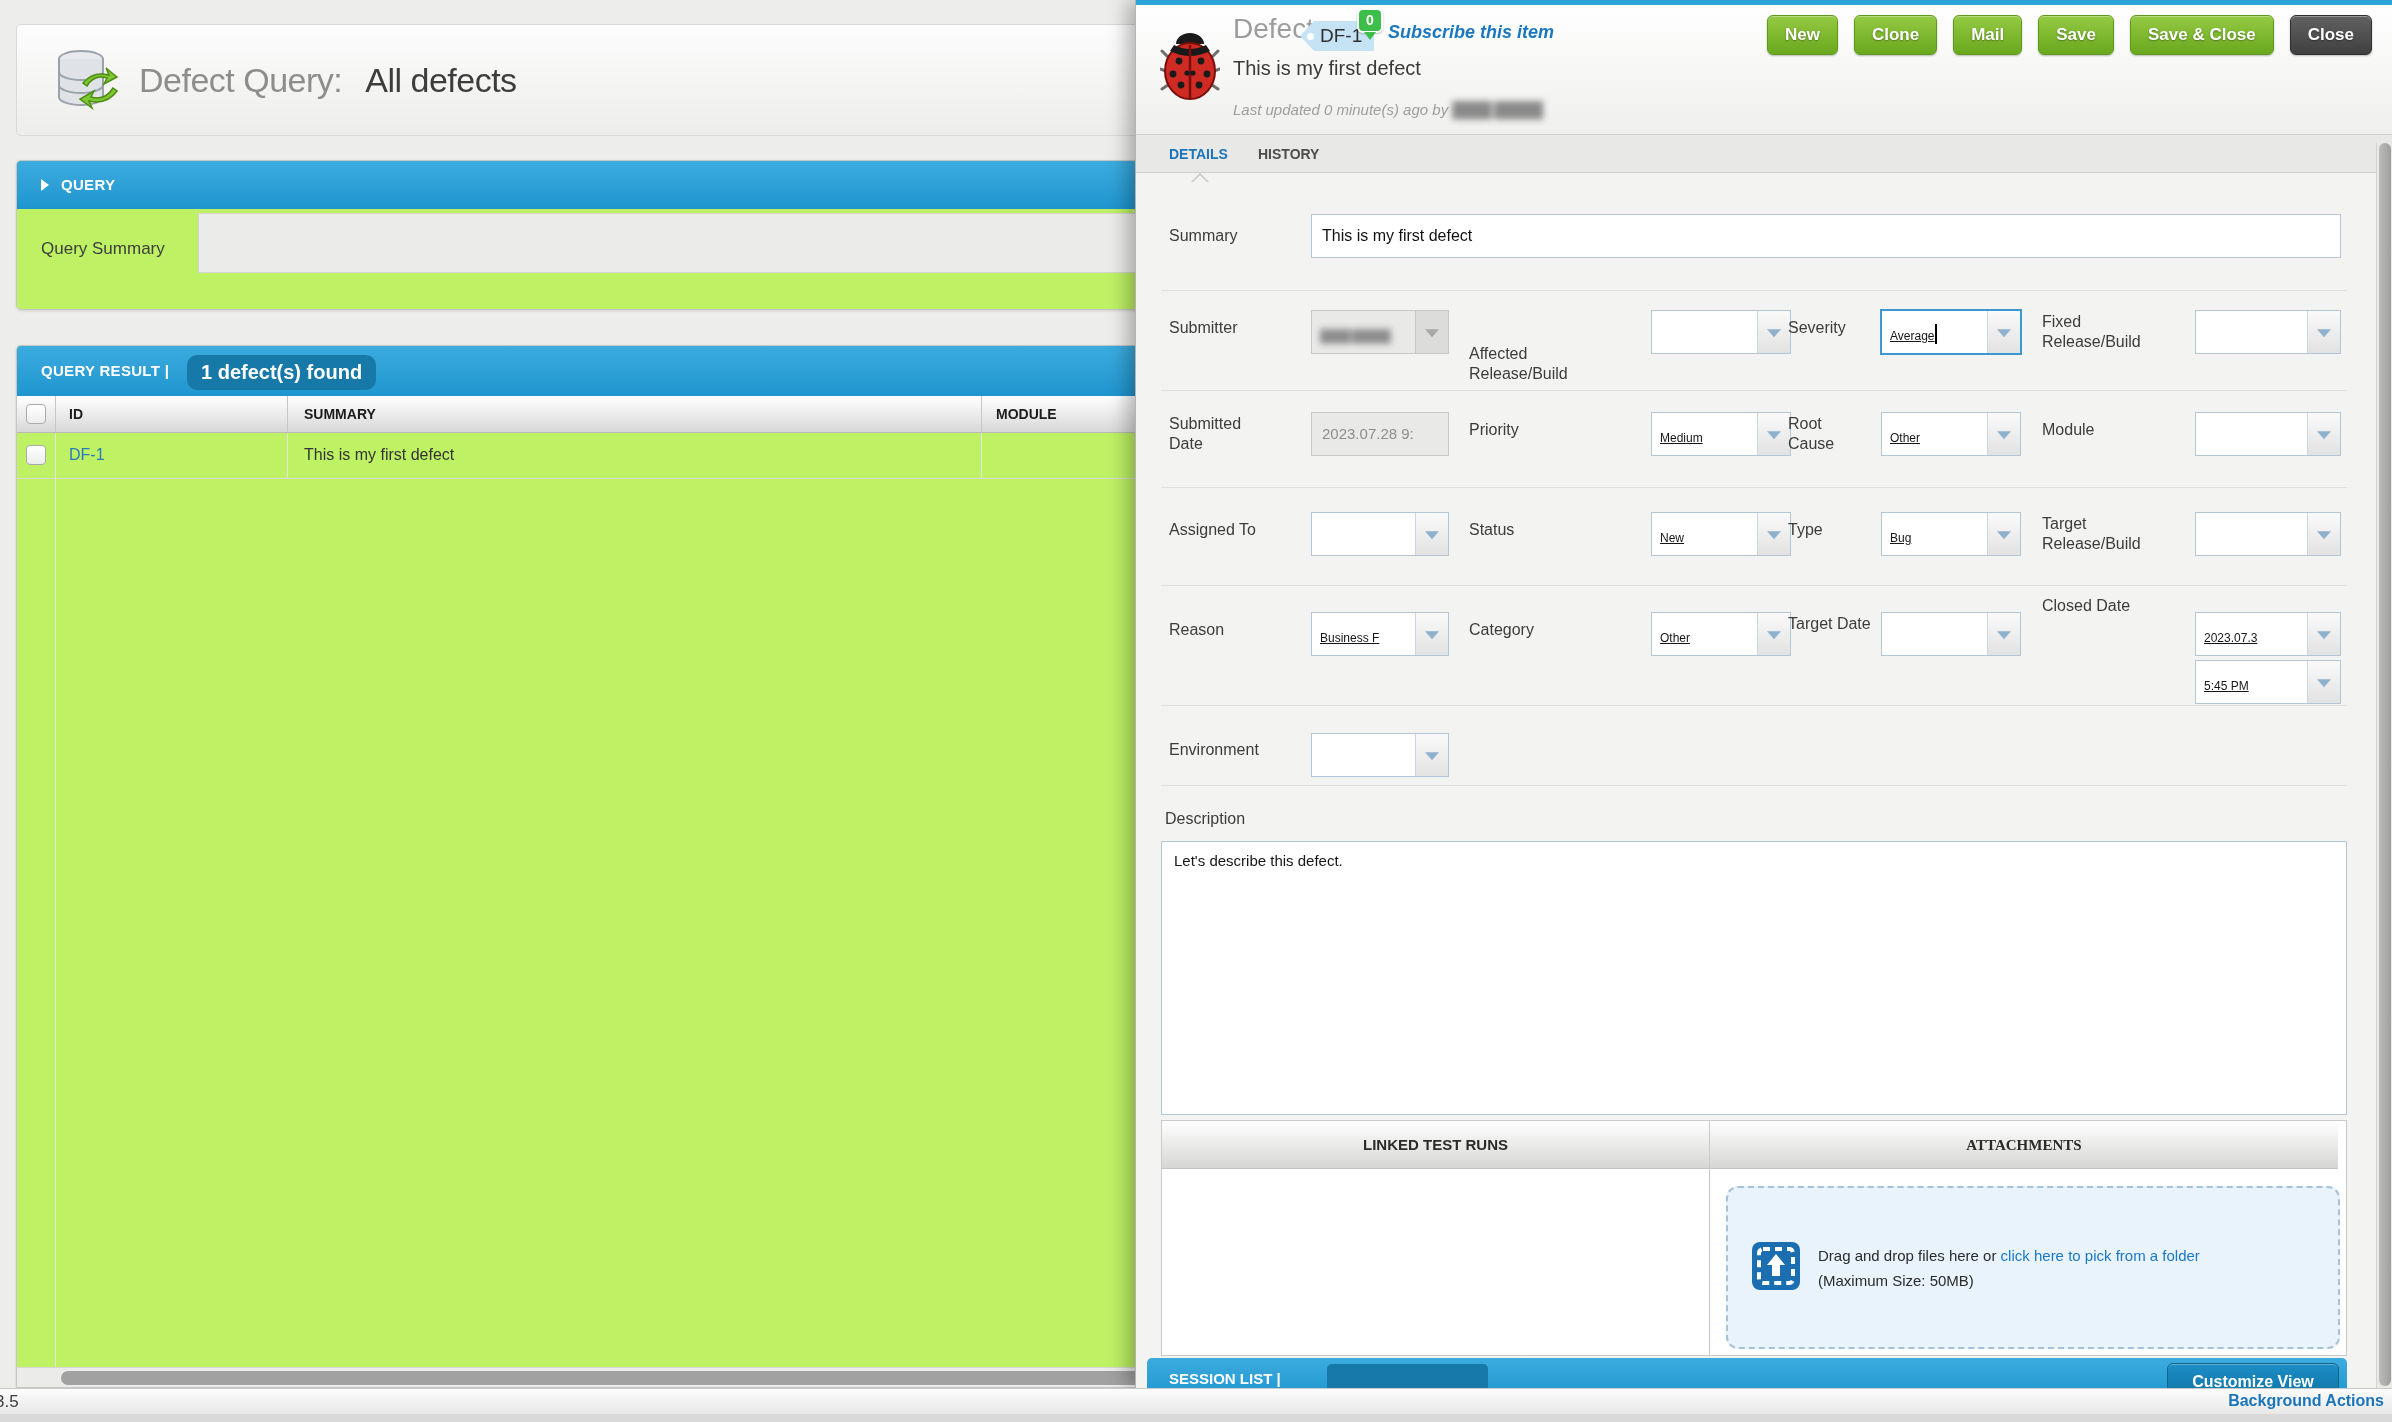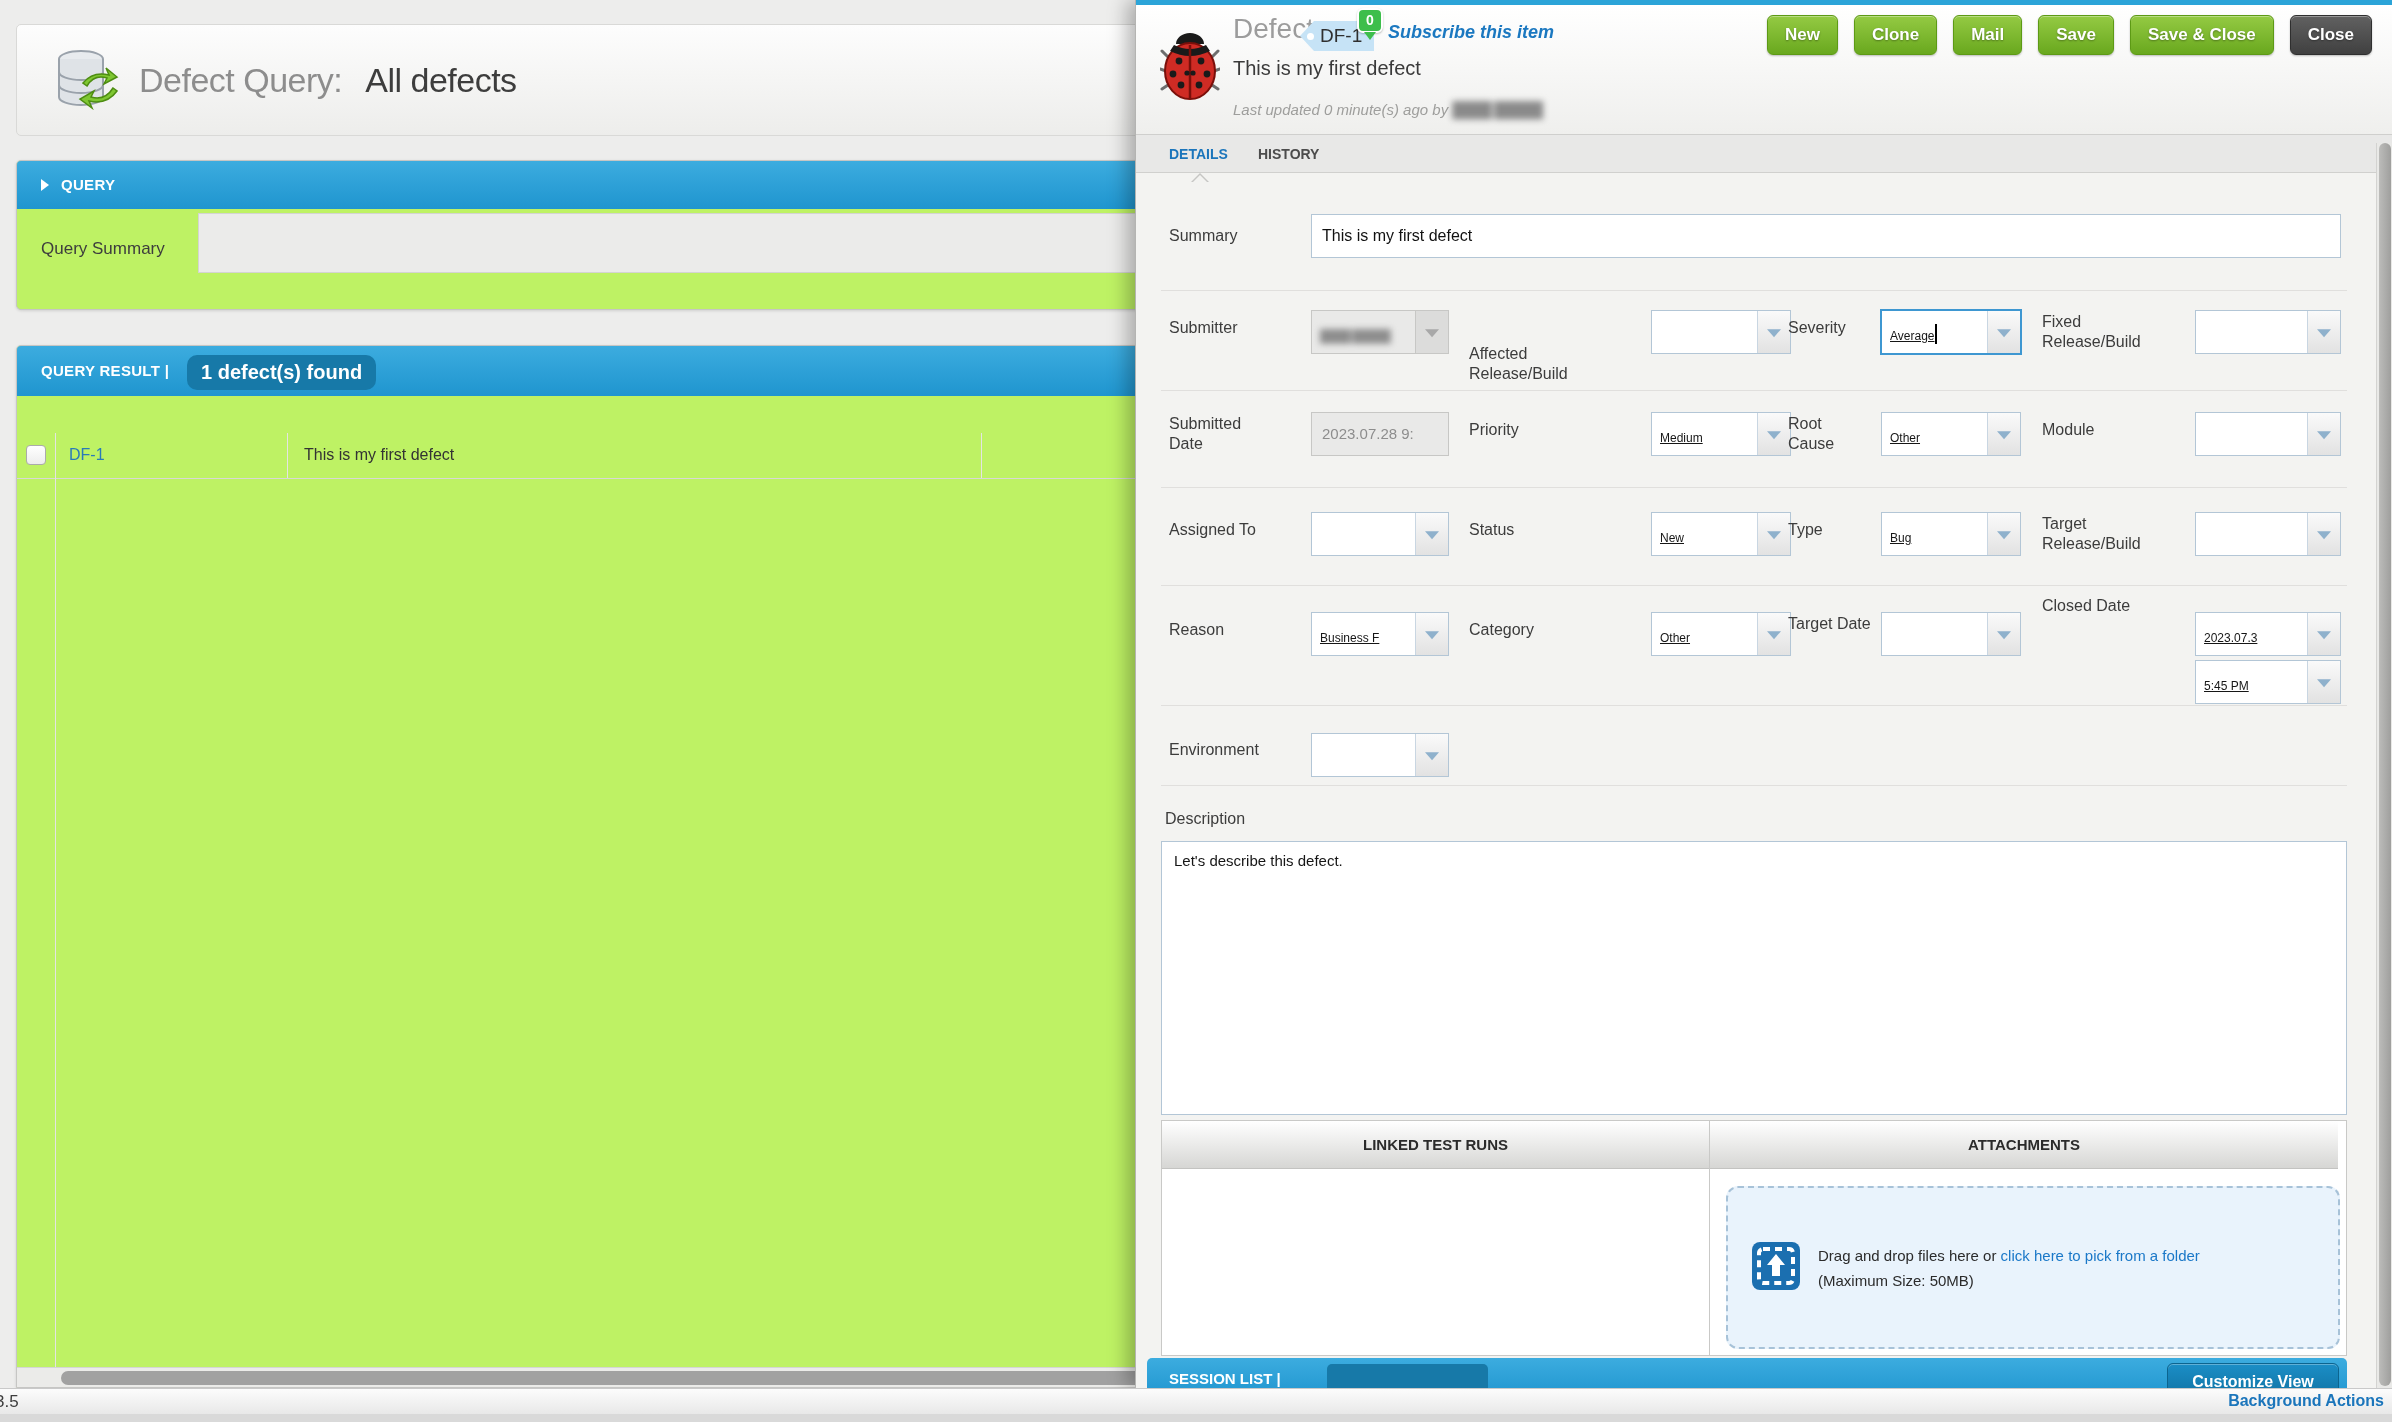--- a/index.html
+++ b/index.html
@@ -172,20 +172,29 @@
       <span class="cap"><span class="tri-right"></span><span>QUERY</span></span>
     </div>
     <div class="qs-label">Query Summary</div>
     <div class="qs-box"></div>
   </div>
 
   <div class="panel result-panel">
     <div class="blue-head result-head">
       <span class="cap">QUERY RESULT |</span>
       <span class="count-badge">1 defect(s) found</span>
+    </div>
+    <div class="thead">
+      <span class="cbx" style="left:9px; top:8px;"></span>
+      <span class="col-line" style="left:38px;"></span>
+      <span class="col-line" style="left:270px;"></span>
+      <span class="col-line" style="left:964px;"></span>
+      <span class="t" style="left:52px;">ID</span>
+      <span class="t" style="left:287px;">SUMMARY</span>
+      <span class="t" style="left:979px;">MODULE</span>
     </div>
     <div class="trow">
       <span class="cbx" style="left:9px; top:12px;"></span>
       <span class="col-line" style="left:38px; background:#e4e4e2;"></span>
       <span class="col-line" style="left:270px; background:#e4e4e2;"></span>
       <span class="col-line" style="left:964px; background:#e4e4e2;"></span>
       <span class="t link" style="left:52px;">DF-1</span>
       <span class="t" style="left:287px;">This is my first defect</span>
       <span class="t" style="left:979px;"></span>
     </div>
@@ -355,21 +364,21 @@
       <div class="arrow"></div>
     </div>
 
     <div class="divider" style="top:785px;"></div>
 
     <div class="desc-label">Description</div>
     <div class="desc-box">Let's describe this defect.</div>
 
     <div class="sections">
       <div class="sec-head" style="left:0; width:547px;">LINKED TEST RUNS</div>
-      <div class="sec-head" style="left:548px; right:8px;">ATTACHMENTS</div>
+      <div class="sec-head" style="left:548px; right:8px;font-family:Liberation Serif, serif;">ATTACHMENTS</div>
       <div class="sec-div"></div>
     </div>
     <div class="dropzone">
       <span>
         <svg width="48" height="48" viewBox="0 0 48 48">
           <rect x="0" y="0" width="48" height="48" rx="8" fill="#1b6fb0"></rect>
           <rect x="7" y="7" width="34" height="34" rx="4" fill="none" stroke="#fff" stroke-width="4" stroke-dasharray="7 5"></rect>
           <path d="M24 12 l9 11 h-5 v11 h-8 v-11 h-5 z" fill="#fff"></path>
         </svg>
       </span>

